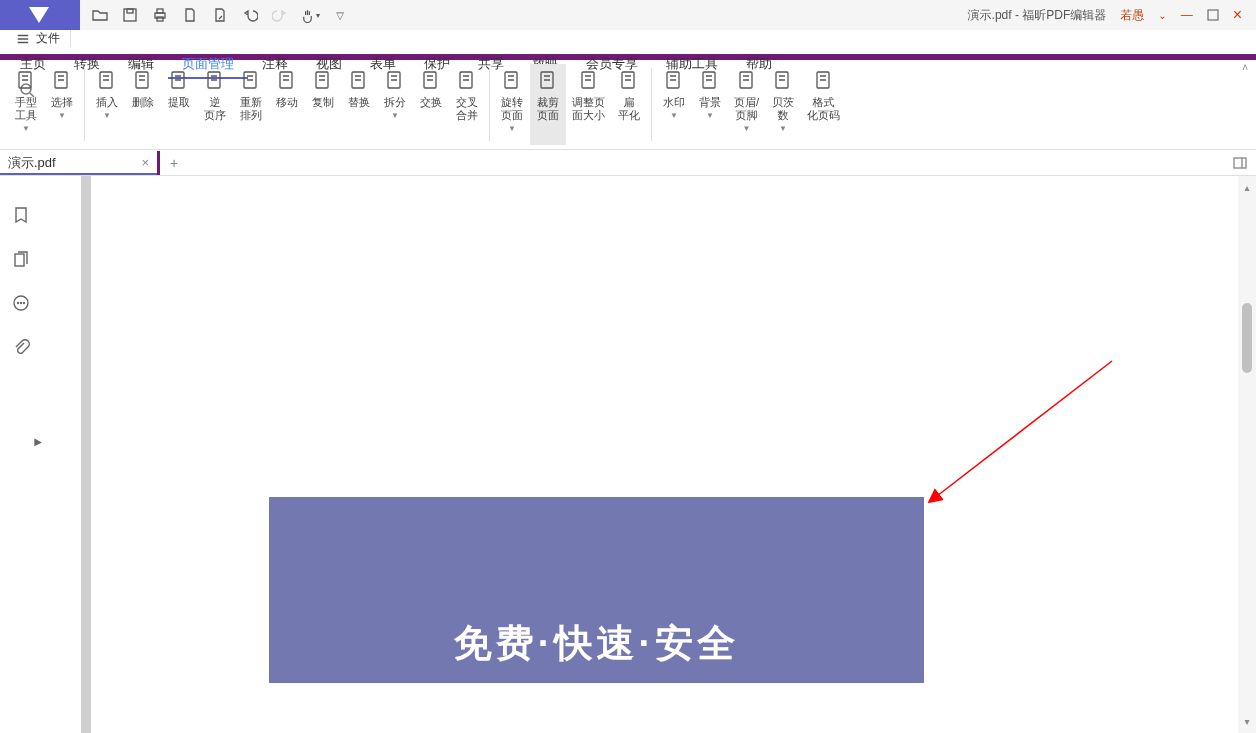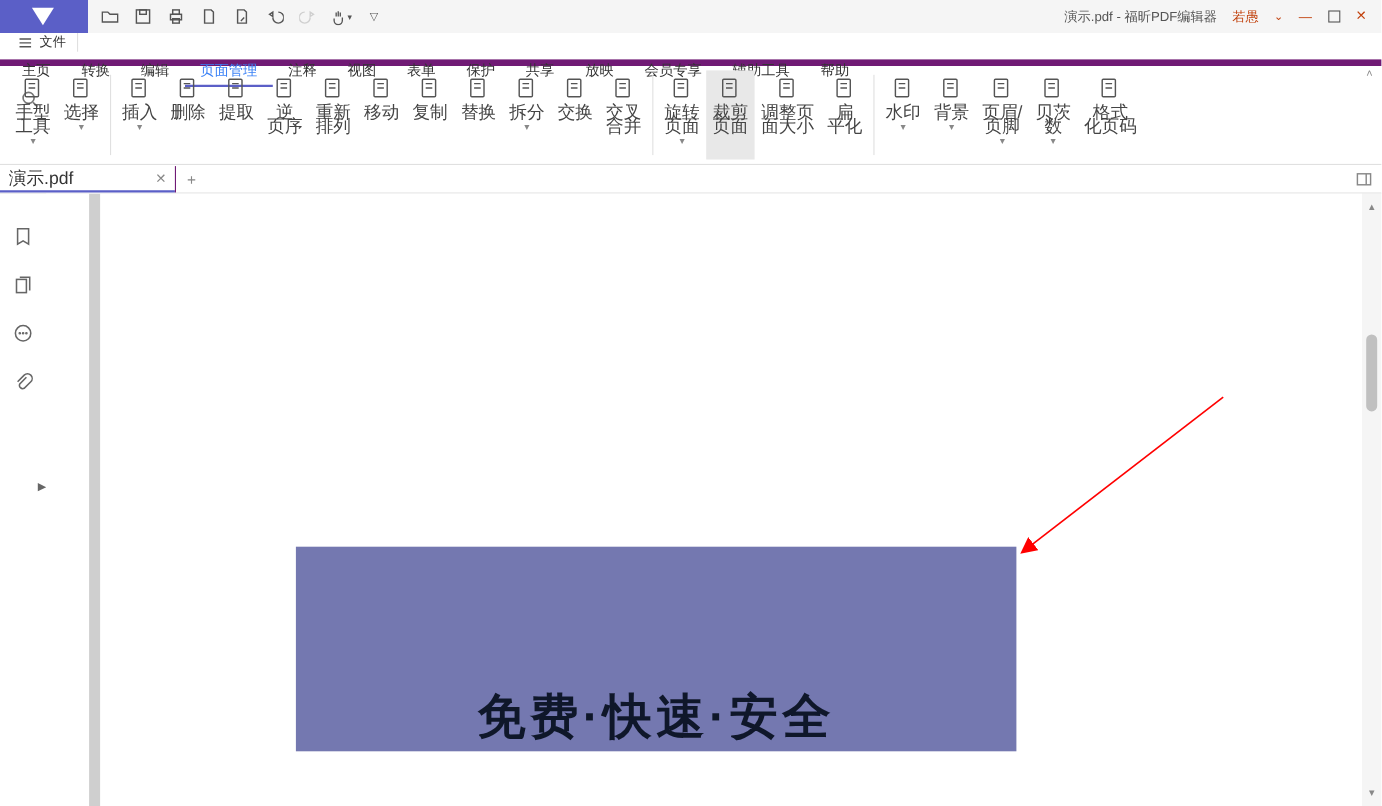--- a/index.html
+++ b/index.html
@@ -19,39 +19,39 @@
 .menu-tab { padding: 0 14px; height: 30px; display: flex; align-items: center; color: #333; font-size: 13px; cursor: pointer; }
 .menu-tab.active { color: #3b82f6; box-shadow: inset 0 -2px 0 #5b5fc7; }
 .search-icon { margin-left: 12px; color: #555; }
 
 
 .ribbon { height: 90px; border-bottom: 1px solid #e0e0e0; display: flex; padding: 4px 8px; position: relative; }
 .ribbon-collapse { position: absolute; right: 8px; top: 2px; font-size: 10px; color: #888; }
 .tool { display: flex; flex-direction: column; align-items: center; justify-content: flex-start; padding: 4px 6px; gap: 4px; cursor: pointer; min-width: 36px; }
 .tool.active { background: #e8e8e8; }
 .tool-icon { width: 24px; height: 24px; display: flex; align-items: center; justify-content: center; color: #555; }
-.tool-label { font-size: 16px; color: #444; text-align: center; line-height: 13px; white-space: pre; }
+.tool-label { font-size: 11px; color: #444; text-align: center; line-height: 13px; white-space: pre; }
 .caret { font-size: 8px; color: #888; margin-top: -2px; }
 .sep { width: 1px; background: #e0e0e0; margin: 4px 4px; }
 
 
 .tabstrip { height: 26px; display: flex; align-items: center; border-bottom: 1px solid #e0e0e0; }
-.doc-tab { width: 160px; height: 24px; display: flex; align-items: center; justify-content: space-between; padding: 0 8px; font-size: 16px; border-right: 1px solid #701a75; background: #fff; box-shadow: inset 0 -2px 0 #5b5fc7; }
+.doc-tab { width: 160px; height: 24px; display: flex; align-items: center; justify-content: space-between; padding: 0 8px; font-size: 13px; border-right: 3px solid #701a75; background: #fff; box-shadow: inset 0 -2px 0 #5b5fc7; }
 .tab-close { color: #888; cursor: pointer; }
 .tab-add { width: 28px; text-align: center; color: #888; cursor: pointer; font-size: 14px; }
 .tab-right { margin-left: auto; padding: 0 8px; color: #888; }
 
 
 .content { display: flex; height: 557px; }
 .side-icons { width: 42px; display: flex; flex-direction: column; align-items: center; padding-top: 30px; gap: 26px; color: #666; position: relative; }
 .side-expand { position: absolute; top: 260px; right: 0; font-size: 10px; color: #666; }
 .doc-view { flex: 1; background: #fff; position: relative; overflow: hidden; }
 .page-shadow { position: absolute; left: 39px; top: 0; width: 10px; height: 100%; background: #cfcfcf; }
 .page-rect { position: absolute; left: 227px; top: 321px; width: 655px; height: 186px; background: #7478b0; display: flex; align-items: flex-end; justify-content: center; }
-.page-text { font-size: 44px; color: #0f172a; font-weight: 600; letter-spacing: 4px; margin-bottom: 2px; }
+.page-text { font-size: 38px; color: #ffffff; font-weight: 600; letter-spacing: 4px; margin-bottom: 14px; }
 .arrow-svg { position: absolute; left: 880px; top: 180px; pointer-events: none; }
 .scroll-v { width: 18px; background: #f5f5f5; display: flex; flex-direction: column; align-items: center; padding: 6px 0; }
 .scroll-thumb { width: 10px; height: 70px; background: #c0c0c0; border-radius: 5px; margin-top: 110px; }
 .scroll-down { margin-top: auto; font-size: 10px; color: #888; }
 
 svg { display: block; }
 </style>
 </head>
 <body>
 

